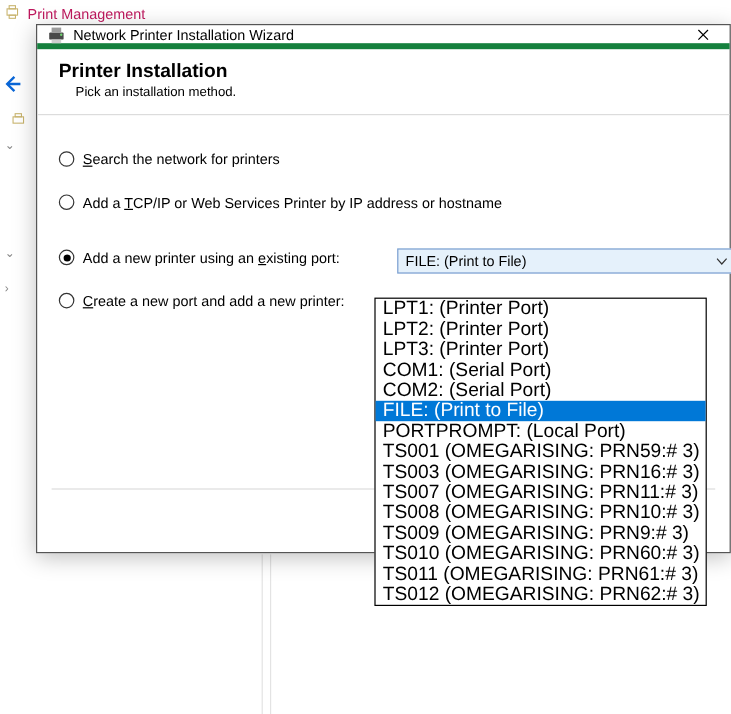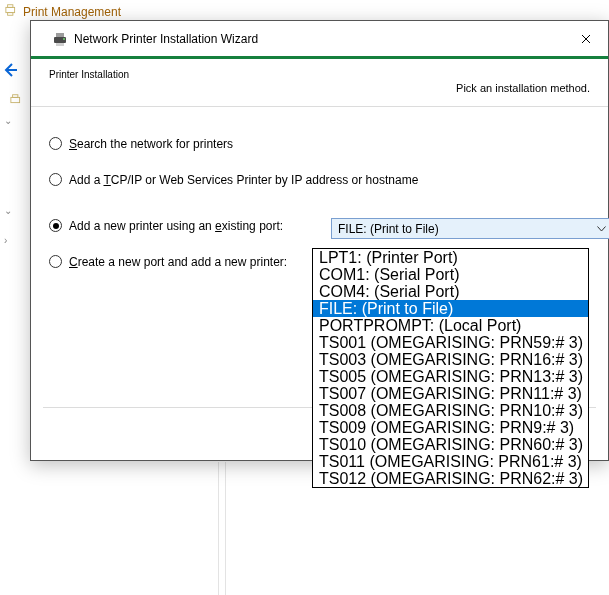--- a/index.html
+++ b/index.html
@@ -11,21 +11,21 @@
     background: #fff;
     overflow: hidden;
     color: #000;
   }
   .backdrop {
     position: absolute; left: 0; top: 0; width: 609px; height: 595px;
     background: #fff;
   }
   .faint-bg {
     position: absolute; left: 5px; top: 3px;
-    color: #a16207; font-size: 12px;
+    color: #be185d; font-size: 12px;
     display: flex; align-items: center; gap: 4px;
   }
   .faint-bg .tree-icon svg { width: 14px; height: 14px; }
   .faint-left {
     position: absolute; left: 0; top: 20px; width: 30px; height: 575px;
   }
   .faint-left .blue-arrow {
     position: absolute; left: 2px; top: 42px;
     width: 16px; height: 16px;
   }
@@ -40,38 +40,38 @@
 
   .dialog {
     position: absolute;
     left: 30px; top: 20px;
     width: 579px; height: 441px;
     background: #fff;
     border: 1px solid #555;
     box-shadow: 0 4px 18px rgba(0,0,0,0.25);
   }
   .titlebar {
-    height: 38px;
+    height: 20px;
     display: flex; align-items: center;
-    padding: 0 0 0 21px;
-    border-bottom: 3px solid #15803d;
+    padding: 0 0 0 8px;
+    border-bottom: 5px solid #15803d;
   }
   .titlebar .app-icon { width: 16px; height: 16px; margin-right: 6px; }
   .titlebar .title { flex: 1; font-size: 12px; }
   .titlebar .close-btn {
     width: 45px; height: 30px;
     display: flex; align-items: center; justify-content: center;
     font-size: 14px;
   }
 
   .header {
     padding: 10px 18px 6px 18px;
   }
-  .header .h1 { font-weight: normal; font-size: 10px; }
-  .header .h2 { font-size: 11px; padding-left: 14px; margin-top: 2px; color: #000; text-align: right; }
+  .header .h1 { font-weight: bold; font-size: 16px; }
+  .header .h2 { font-size: 11px; padding-left: 14px; margin-top: 2px; color: #000; }
   .divider {
     border-top: 1px solid #dcdcdc;
     margin-top: 6px;
   }
 
   .body {
     padding: 30px 18px 0 18px;
   }
   .radio-row {
     display: flex; align-items: flex-start;
@@ -250,27 +250,28 @@
       </div>
 
     </div>
 
     <div class="footer-line"></div>
 
   </div>
 
   <div class="dropdown" id="dropdown">
       <div class="item">LPT1: (Printer Port)</div>
+      <div class="item">LPT2: (Printer Port)</div>
+      <div class="item">LPT3: (Printer Port)</div>
       <div class="item">COM1: (Serial Port)</div>
-      <div class="item">COM4: (Serial Port)</div>
+      <div class="item">COM2: (Serial Port)</div>
       <div class="item selected">FILE: (Print to File)</div>
       <div class="item">PORTPROMPT: (Local Port)</div>
       <div class="item">TS001 (OMEGARISING:  PRN59:# 3)</div>
       <div class="item">TS003 (OMEGARISING:  PRN16:# 3)</div>
-      <div class="item">TS005 (OMEGARISING:  PRN13:# 3)</div>
       <div class="item">TS007 (OMEGARISING:  PRN11:# 3)</div>
       <div class="item">TS008 (OMEGARISING:  PRN10:# 3)</div>
       <div class="item">TS009 (OMEGARISING:  PRN9:# 3)</div>
       <div class="item">TS010 (OMEGARISING:  PRN60:# 3)</div>
       <div class="item">TS011 (OMEGARISING:  PRN61:# 3)</div>
       <div class="item">TS012 (OMEGARISING:  PRN62:# 3)</div>
     </div>
 
 </div>
 

